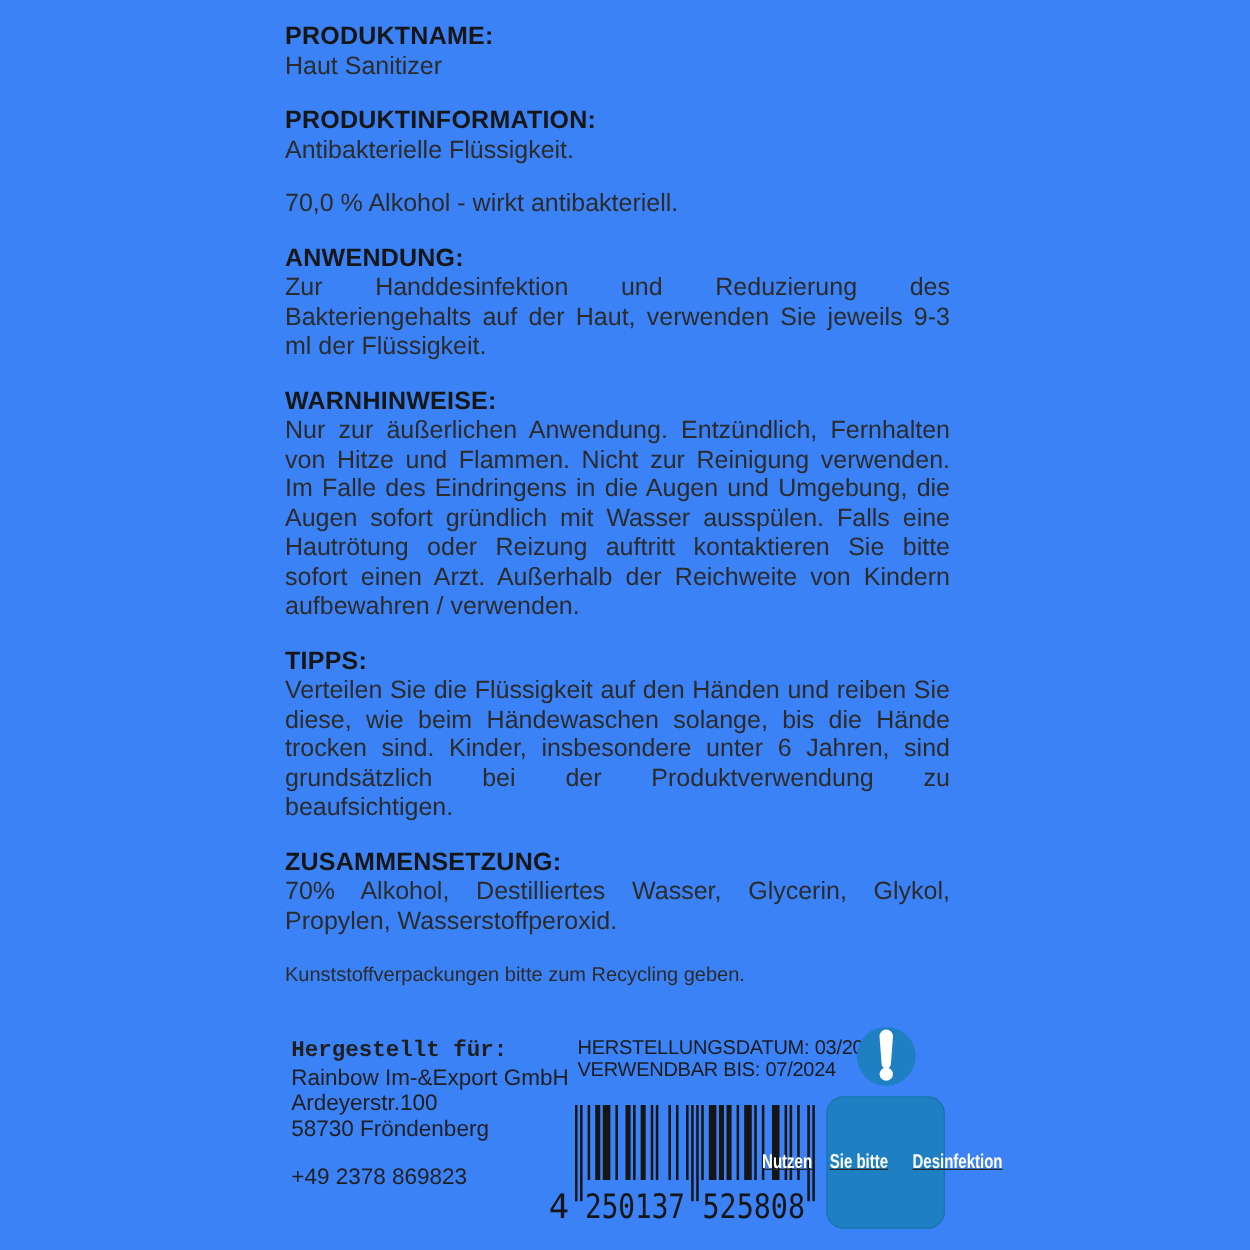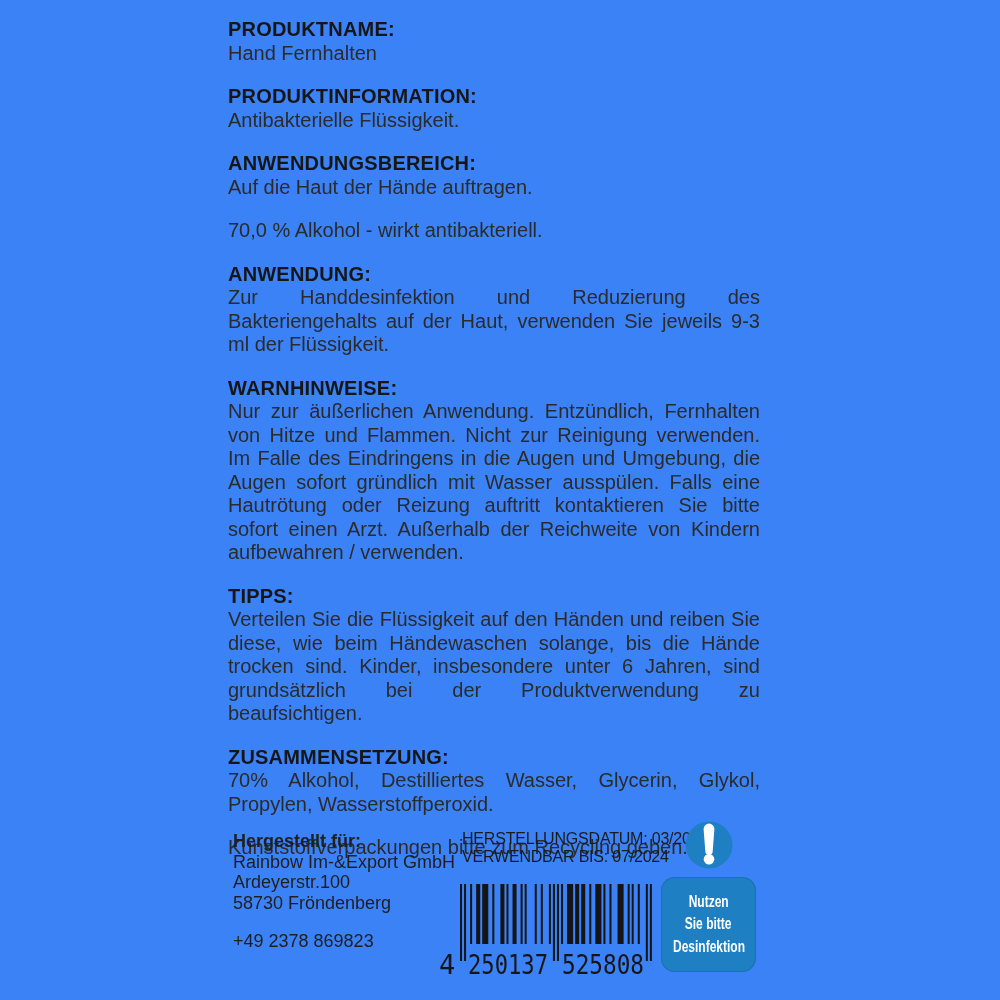--- a/index.html
+++ b/index.html
@@ -9,75 +9,72 @@
   }
   
   .content { position:absolute; left:228px; top:18px; width:532px; }
   .section { margin-bottom:20px; }
   .section h2 {
     margin:0; font-size:20px; line-height:23.5px; font-weight:bold;
     color:#161616; letter-spacing:0.2px;
   }
   .section p { margin:0; font-size:20px; line-height:23.5px; color:#2b2b2b; }
   .section.justify p { text-align:justify; text-align-last:left; }
-  .recycling-note { margin-top:20px; font-size:20px; line-height:23.5px; color:#2b2b2b; }
+  .recycling-note { margin-top:20px; font-size:16px; line-height:23.5px; color:#2b2b2b; }
 
   
   .manufacturer { position:absolute; left:233px; top:831px; font-size:18px; line-height:20.5px; color:#1f1f1f; }
-  .manufacturer .mf-label { font-weight:bold; }
+  .manufacturer .mf-label { font-weight:bold;font-family:Liberation Mono, monospace; }
   .manufacturer .phone { margin-top:18px; }
 
   
   .production {
     position:absolute; left:462px; top:830px; font-size:16px; line-height:17.6px;
     color:#1b1b1b; letter-spacing:-0.2px; white-space:nowrap;
   }
 
   
   .barcode { position:absolute; left:437px; top:884px; width:220px; height:93px; }
   .barcode svg text {
     font-family:"DejaVu Sans Mono", monospace; font-size:27px; fill:#151515;
   }
 
   
   .mandatory-icon { position:absolute; left:684px; top:820px; width:50px; height:50px; }
 
   
   .badge {
-    position:absolute; left:661px; top:877px; width:95px; height:95px;
+    position:absolute; left:661px; top:877px; width:95px; height:106px;
     background:#1e80c2; border-radius:14px; box-sizing:border-box;
-    display:flex; flex-direction:column; justify-content:center; align-items:center;
+    display:flex; justify-content:center; align-items:center;
     box-shadow: inset 0 0 0 1px #1a72ae;
+    text-decoration: underline;
   }
   .badge span {
     display:block; color:#ffffff; font-weight:bold; font-size:16px; line-height:22.5px;
     transform:scaleX(0.75); transform-origin:center; white-space:nowrap; text-align:center;
   }
 </style>
 </head>
 <body>
 
 <div class="canvas">
 
   <div class="content">
 
     <div class="section">
       <h2>PRODUKTNAME:</h2>
-      <p>Hand Fernhalten</p>
+      <p>Haut Sanitizer</p>
     </div>
 
     <div class="section">
       <h2>PRODUKTINFORMATION:</h2>
       <p>Antibakterielle Flüssigkeit.</p>
     </div>
 
-    <div class="section">
-      <h2>ANWENDUNGSBEREICH:</h2>
-      <p>Auf die Haut der Hände auftragen.</p>
-    </div>
 
     <div class="section">
       <p>70,0 % Alkohol - wirkt antibakteriell.</p>
     </div>
 
     <div class="section justify">
       <h2>ANWENDUNG:</h2>
       <p>Zur Handdesinfektion und Reduzierung des Bakteriengehalts auf der Haut, verwenden Sie jeweils 9-3 ml der Flüssigkeit.</p>
     </div>
 

